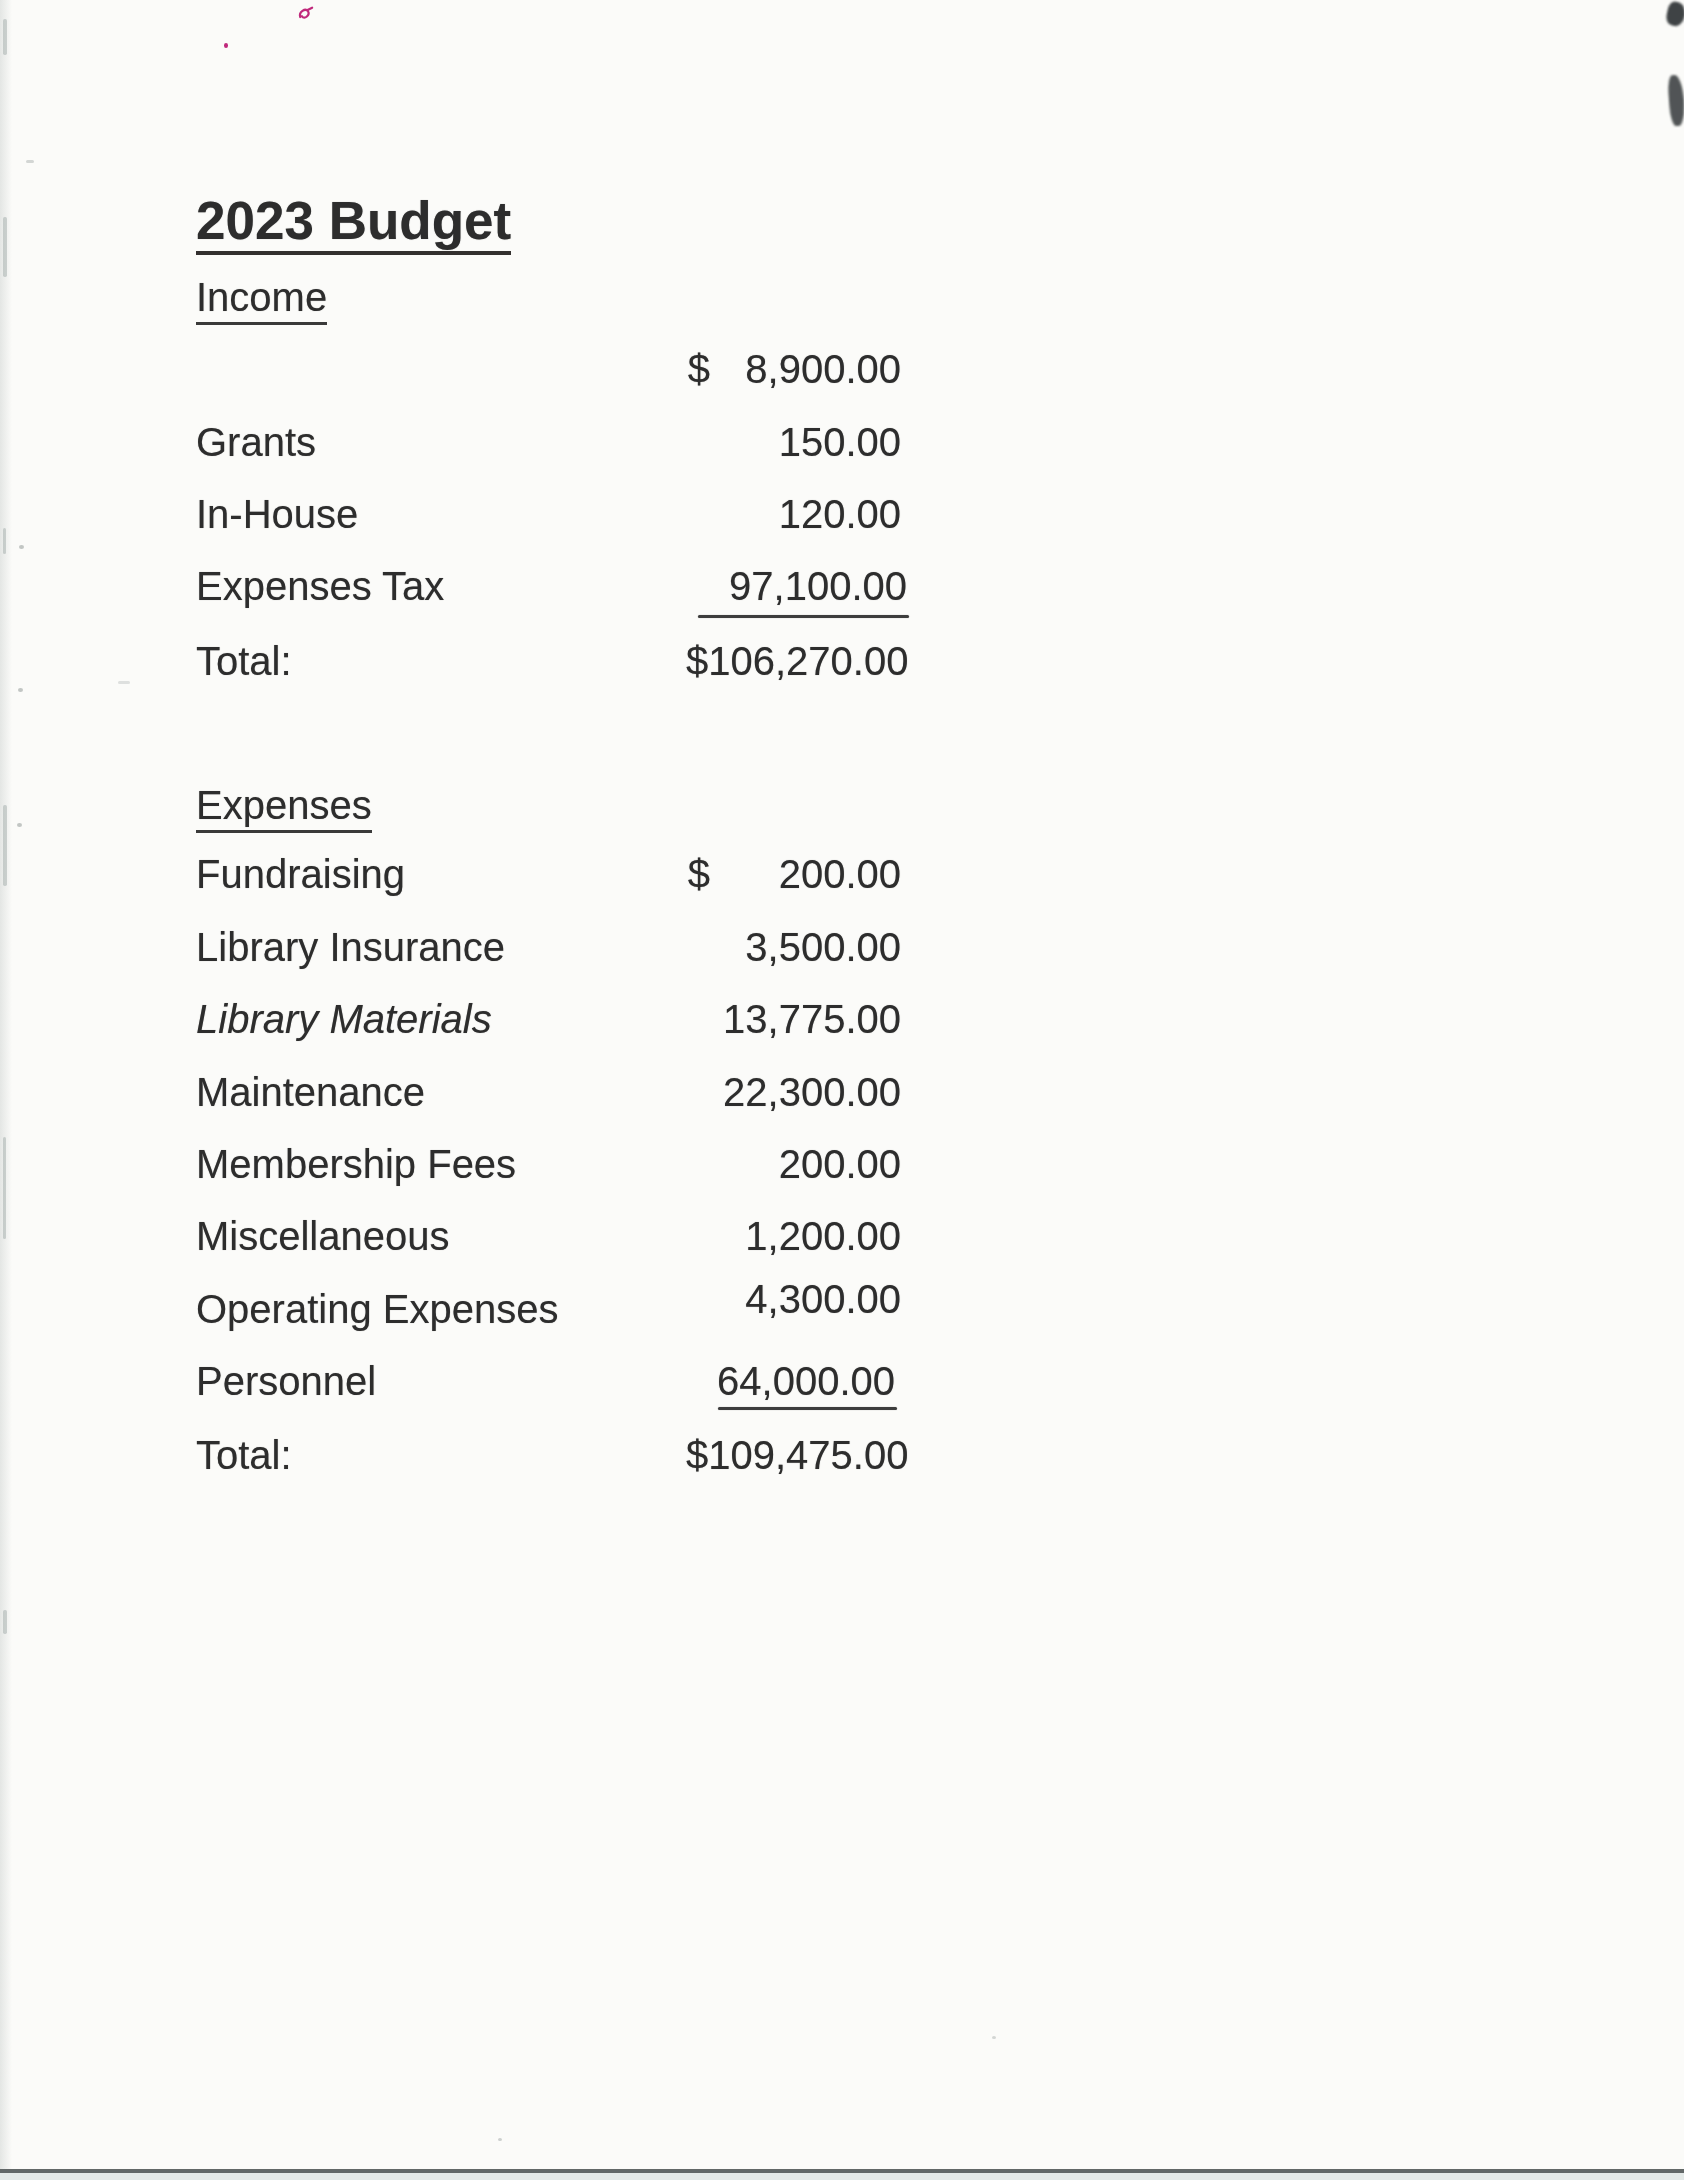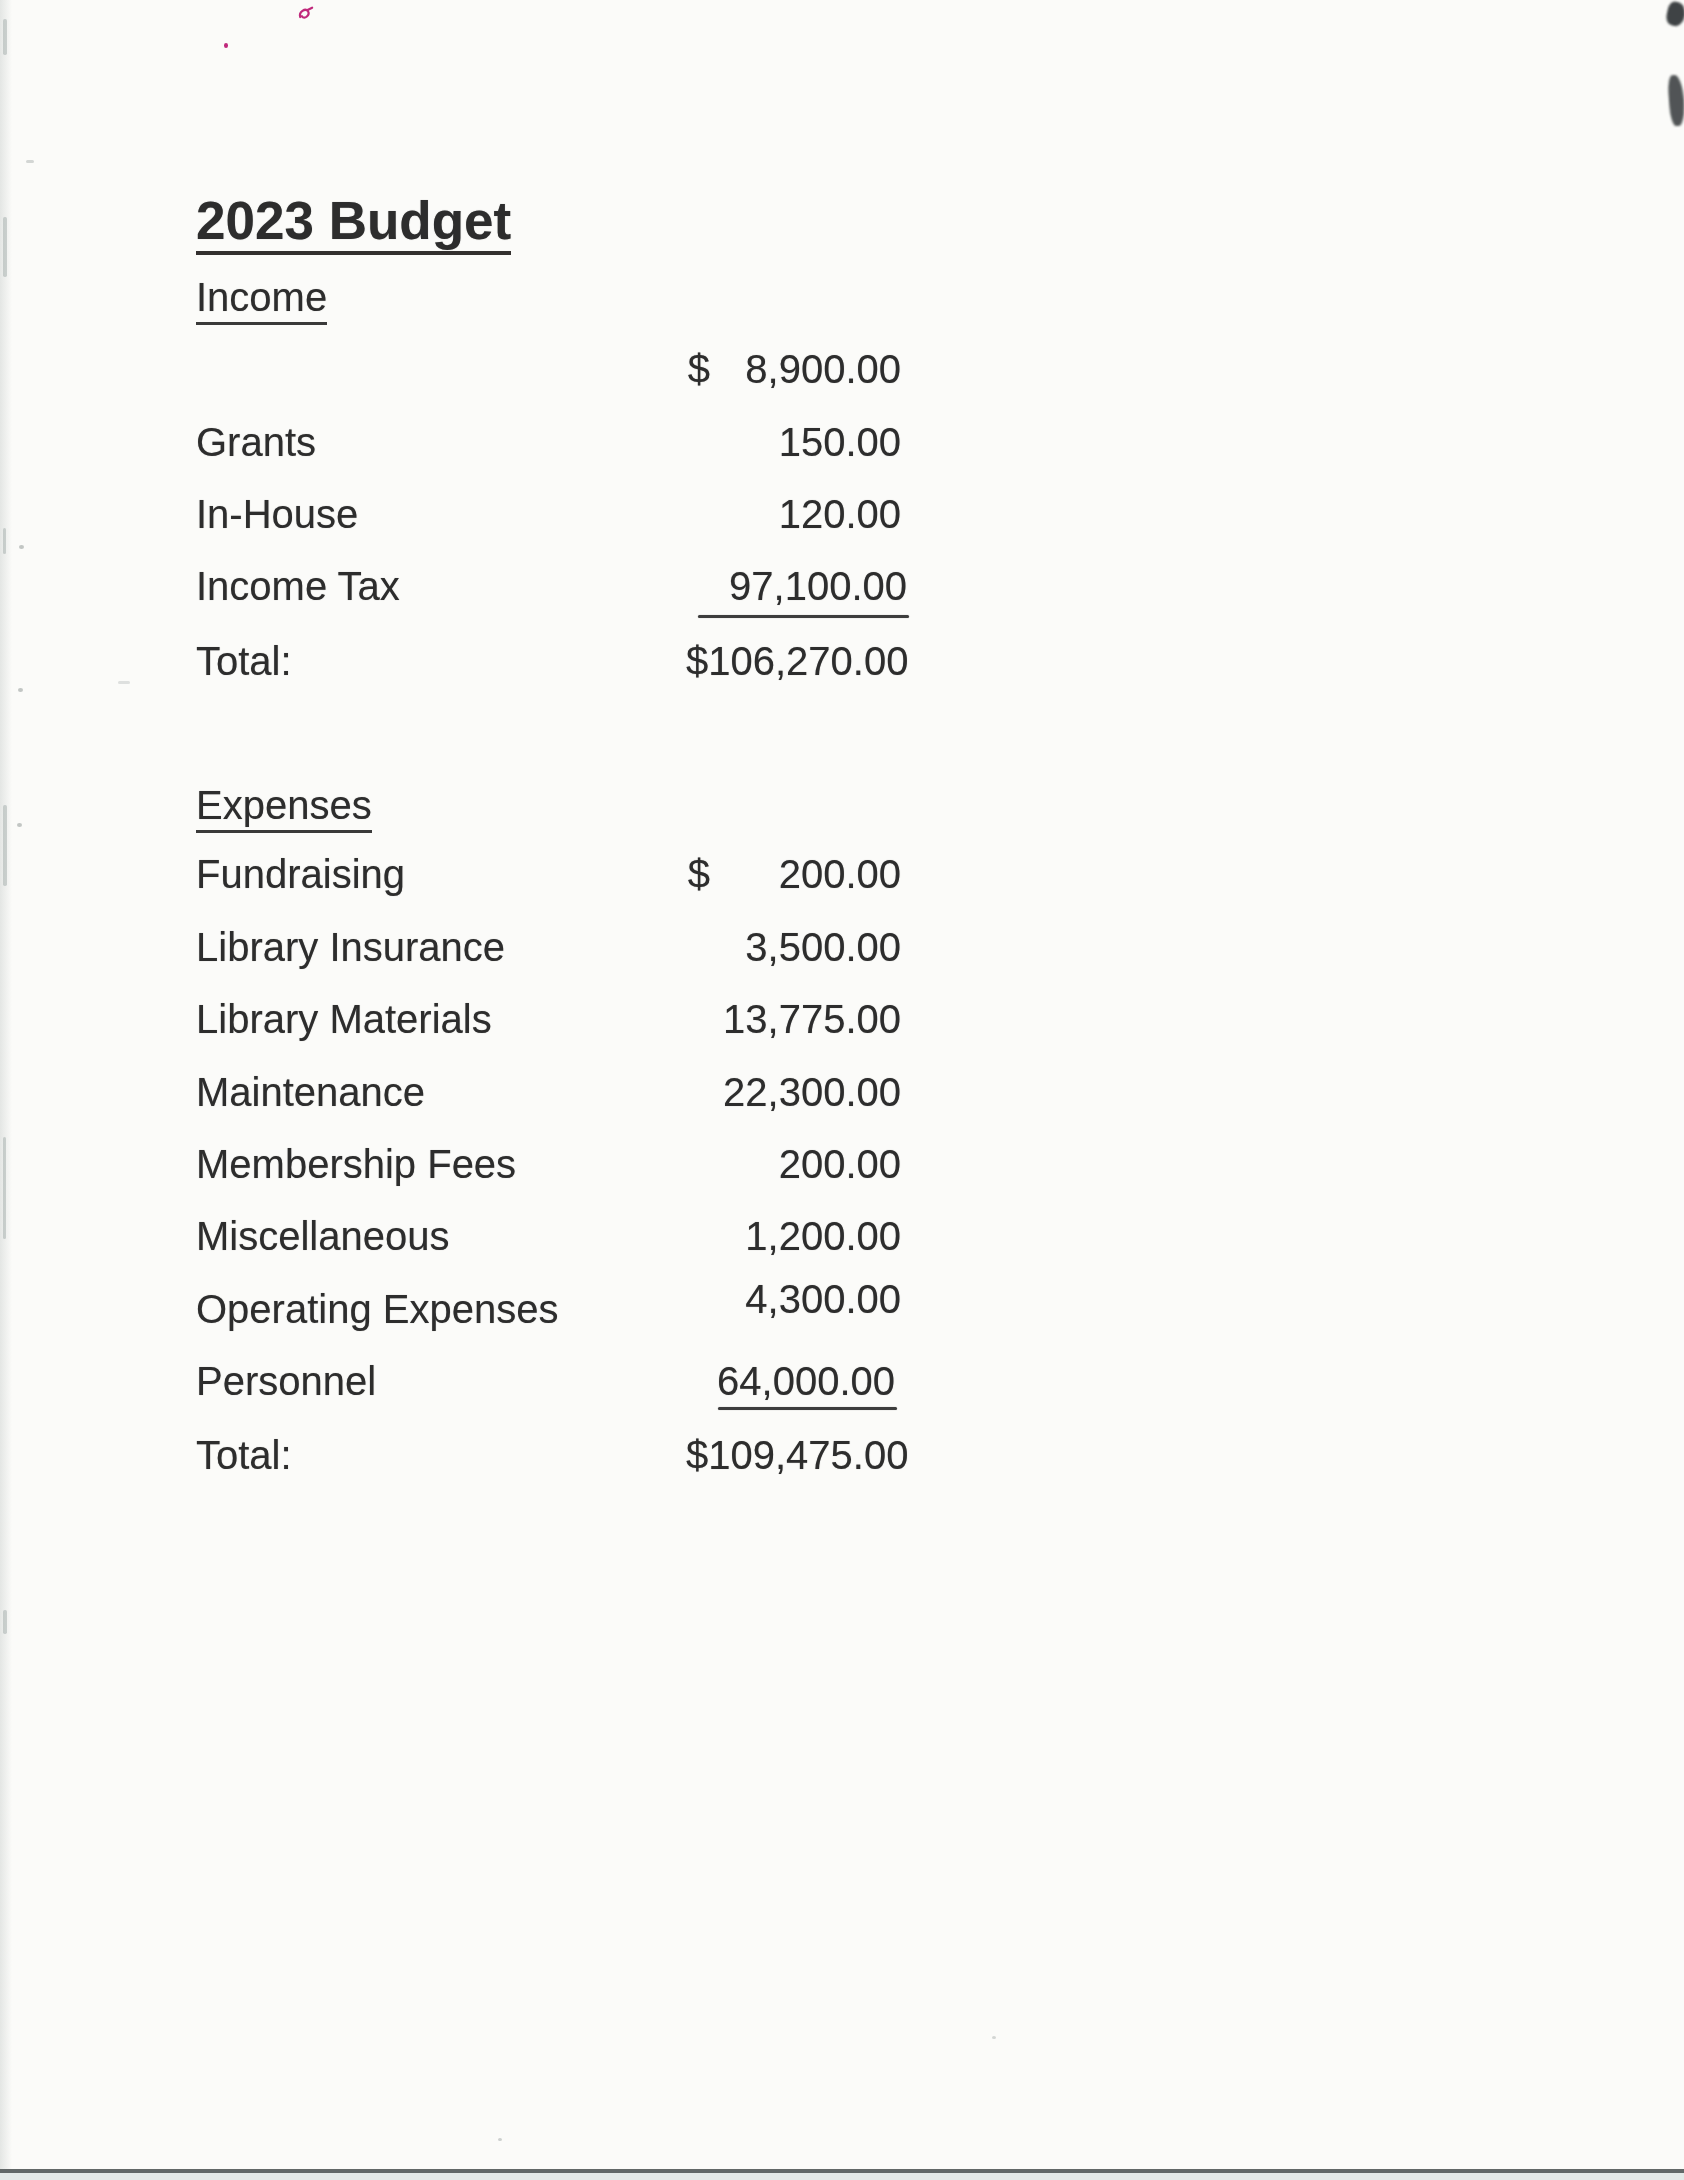--- a/index.html
+++ b/index.html
@@ -121,21 +121,21 @@
   <div class="row-label scantext" style="top:422px;">Grants</div>
   <div class="value-box scantext" style="top:422px;">
     <span>150.00</span>
   </div>
 
   <div class="row-label scantext" style="top:494px;">In-House</div>
   <div class="value-box scantext" style="top:494px;">
     <span>120.00</span>
   </div>
 
-  <div class="row-label scantext" style="top:566px;">Income Tax</div>
+  <div class="row-label scantext" style="top:566px;">Expenses Tax</div>
   <div class="value-box scantext" style="top:566px; width:221px;">
     <span>97,100.00</span>
   </div>
   <div class="sum-line" style="left:698px; top:615px; width:211px;"></div>
 
   <div class="row-label scantext" style="top:641px;">Total:</div>
   <div class="value-box scantext" style="top:641px;">
     <span>$106,270.00</span>
   </div>
 
@@ -145,21 +145,21 @@
   <div class="value-box scantext" style="top:854px;">
     <span class="currency">$</span>
     <span>200.00</span>
   </div>
 
   <div class="row-label scantext" style="top:927px;">Library Insurance</div>
   <div class="value-box scantext" style="top:927px;">
     <span>3,500.00</span>
   </div>
 
-  <div class="row-label scantext" style="top:999px;">Library Materials</div>
+  <div class="row-label scantext" style="top:999px;font-style:italic;">Library Materials</div>
   <div class="value-box scantext" style="top:999px;">
     <span>13,775.00</span>
   </div>
 
   <div class="row-label scantext" style="top:1072px;">Maintenance</div>
   <div class="value-box scantext" style="top:1072px;">
     <span>22,300.00</span>
   </div>
 
   <div class="row-label scantext" style="top:1144px;">Membership Fees</div>

